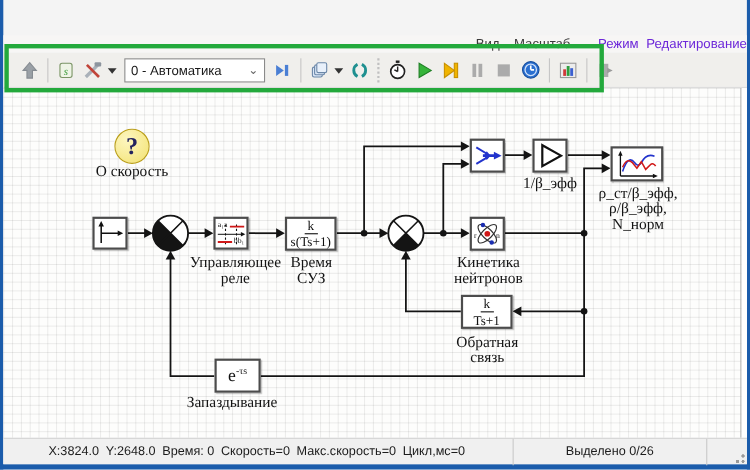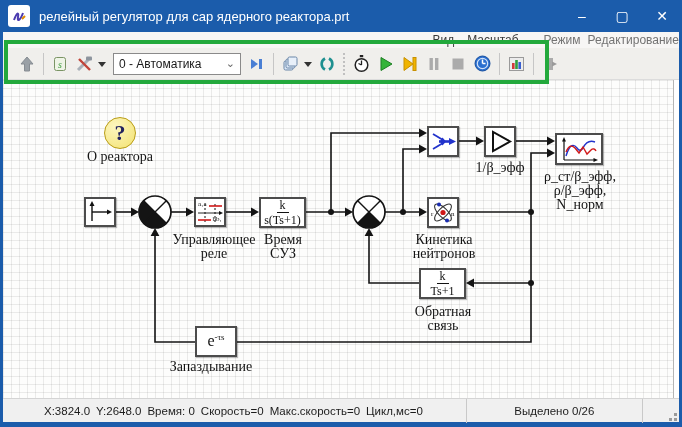--- a/index.html
+++ b/index.html
@@ -12,21 +12,21 @@
   
   .titlebar { position:absolute; left:-3px; top:0; width:682px; height:32px; background:#1b5cab; display:flex; align-items:center; }
   .app-logo { width:22px; height:22px; margin-left:8px; background:#fff; border-radius:3px; display:flex; align-items:center; justify-content:center; }
   .title-text { color:#fff; font-size:13px; margin-left:9px; white-space:nowrap; }
   .win-btns { position:absolute; right:0; top:0; height:32px; display:flex; }
   .win-btn { width:40px; height:32px; color:#fff; display:flex; align-items:center; justify-content:center; font-size:14px; }
 
   
   .menubar { position:absolute; left:0; top:32px; width:676px; height:16px; background:#f7f6f5; display:flex; align-items:center; font-size:12px;justify-content:flex-end; }
   .menu-item { white-space:nowrap; color:#3a3a3a; }
-  .menu-item.dim { color:#737373; }
+  .menu-item.dim { color:#6d28d9; }
 
   
   .toolbar { position:absolute; left:0; top:48px; width:676px; height:32px; background:#f0efec; border-bottom:1px solid #dcdcdc; display:flex; align-items:center; }
   .tbtn { height:26px; display:flex; align-items:center; justify-content:center; padding:0 3px; }
   .tsep { width:1px; height:22px; background:#c6c6c6; margin:0 4px; }
   .tsep.dotted { width:0; border-left:2px dotted #c0c0c0; background:none; }
   .caret { width:0; height:0; border:4px solid transparent; border-top:5px solid #333; margin:5px 3px 0 1px; }
   .combo { width:128px; height:22px; background:#fff; border:1px solid #8a8a8a; display:flex; align-items:center; font-size:12px; color:#1a1a1a; padding-left:5px; margin:16px 4px; }
   .combo .chev { margin-left:auto; margin-right:5px; color:#666; font-size:11px; }
 
@@ -72,34 +72,20 @@
     background:
       radial-gradient(circle 1.5px, #9a9a9a 1.5px, transparent 1.6px) 9px 9px/3px 3px no-repeat,
       radial-gradient(circle 1.5px, #9a9a9a 1.5px, transparent 1.6px) 9px 4px/3px 3px no-repeat,
       radial-gradient(circle 1.5px, #9a9a9a 1.5px, transparent 1.6px) 4px 9px/3px 3px no-repeat; }
 </style>
 </head>
 <body>
 
 <div class="window">
 
-  <div class="titlebar">
-    <div class="app-logo">
-      <svg width="16" height="16" viewBox="0 0 16 16">
-        <path d="M3,12 C6,4 8,4 7,9 C6,14 9,13 12,5" stroke="#4b3bb0" stroke-width="2" fill="none"></path>
-        <path d="M11,11 L14,8" stroke="#e08a00" stroke-width="2" fill="none"></path>
-      </svg>
-    </div>
-    <span class="title-text">релейный регулятор для сар ядерного реактора.prt</span>
-    <div class="win-btns">
-      <div class="win-btn">–</div>
-      <div class="win-btn">▢</div>
-      <div class="win-btn">✕</div>
-    </div>
-  </div>
 
   <div class="menubar">
     <span class="menu-item" style="margin-left:6px">Вид</span>
     <span class="menu-item" style="margin-left:13px">Масштаб</span>
     <span class="menu-item dim" style="margin-left:25px">Режим</span>
     <span class="menu-item dim" style="margin-left:7px">Редактирование</span>
   </div>
 
   <div class="toolbar">
     <div class="tbtn" style="margin-left:12px">
@@ -257,21 +243,21 @@
     <g>
       <circle cx="366" cy="212" r="16" fill="#fff" stroke="#141414" stroke-width="1.7"></circle>
       <path d="M354.7,223.3 A16,16 0 0 0 377.3,223.3 L366,212 Z" fill="#141414"></path>
       <path d="M354.7,200.7 L377.3,223.3 M377.3,200.7 L354.7,223.3" stroke="#141414" stroke-width="1.4"></path>
     </g>
   </svg>
 
   <div class="about-icon">
       <span>?</span>
     </div>
-  <div class="blk-label" style="left:117px; top:150px">О реактора</div>
+  <div class="blk-label" style="left:117px; top:150px">О скорость</div>
 
   <div class="block" style="left:81px; top:197px; width:32px; height:30px">
     <svg width="28" height="26" viewBox="0 0 28 26">
       <path d="M6,22 V5" stroke="#111" stroke-width="1.4"></path>
         <path d="M6,2 L3.5,7 H8.5 Z" fill="#111"></path>
       <path d="M6,13 H22" stroke="#111" stroke-width="1.4"></path>
         <path d="M26,13 L21,10.5 V15.5 Z" fill="#111"></path>
     </svg>
   </div>
 

